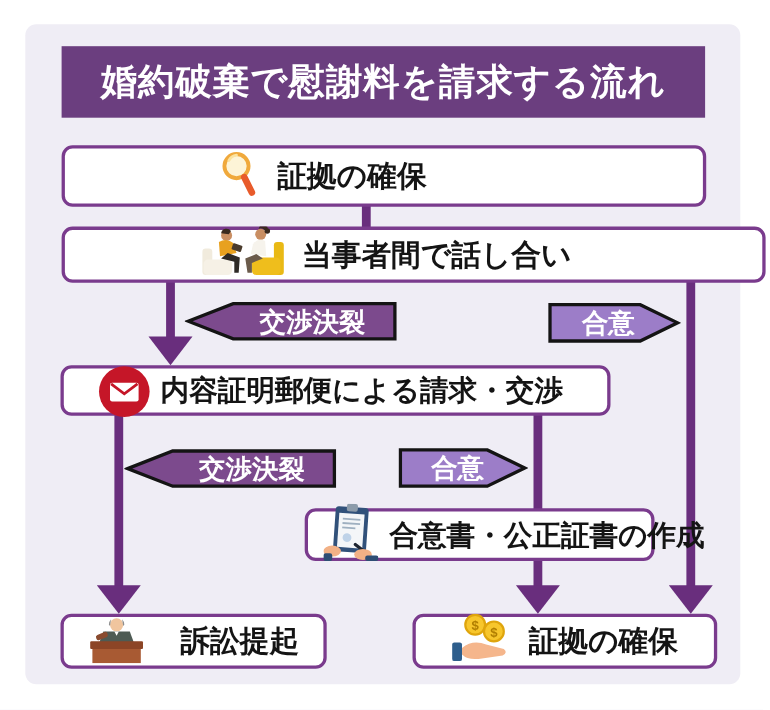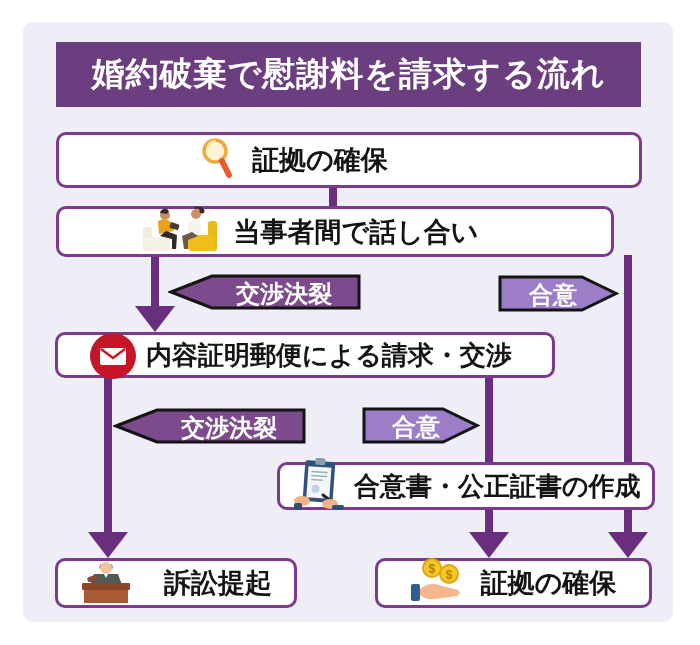--- a/index.html
+++ b/index.html
@@ -14,26 +14,26 @@
           background:var(--canvas-bg);border-radius:10px;}
   #title-bar{position:absolute;left:56px;top:42px;width:585px;height:65px;
           background:var(--title-bg);display:flex;align-items:center;justify-content:center;z-index:2;}
   #title-bar span{color:var(--title-text);font-size:33px;font-weight:bold;letter-spacing:1px;}
   .box{position:absolute;background:#fff;border:3px solid var(--box-border);border-radius:10px;
        display:flex;align-items:center;justify-content:center;z-index:2;
        color:var(--text);font-weight:bold;}
   .box .lbl{font-size:27px;white-space:nowrap;}
   #box-evidence{left:56px;top:132px;width:586px;height:56px;gap:18px;}
   #box-evidence .inner{display:flex;align-items:center;gap:18px;transform:translateX(-55px);}
-  #box-discussion{left:56px;top:206px;width:558px;height:51px;gap:16px;}
+  #box-discussion{left:56px;top:206px;width:640px;height:51px;gap:16px;}
   #box-discussion .inner{display:flex;align-items:center;gap:16px;transform:translateX(-25px);}
   #box-mail{left:55px;top:332px;width:500px;height:46px;justify-content:flex-start;padding-left:88px;}
   #box-mail .lbl{font-size:26px;}
   #box-mail .badge{position:absolute;left:31px;top:-3px;}
-  #box-signing{left:277px;top:462px;width:378px;height:48px;justify-content:flex-start;
+  #box-signing{left:277px;top:462px;width:318px;height:48px;justify-content:flex-start;
                padding-left:14px;gap:10px;}
   #box-signing .lbl{font-size:26px;}
   #box-lawsuit{left:55px;top:558px;width:242px;height:50px;gap:32px;}
   #box-payment{left:375px;top:558px;width:277px;height:50px;gap:16px;}
   .shaft{position:absolute;width:8px;background:var(--connector);z-index:1;}
   .head{position:absolute;width:0;height:0;border-left:20px solid transparent;
         border-right:20px solid transparent;border-top:26px solid var(--connector);z-index:1;}
   #c1{left:329px;top:177px;height:30px;}
   #c2-shaft{left:151px;top:255px;height:53px;}  #c2-head{left:135px;top:306px;}
   #c3-shaft{left:624px;top:255px;height:281px;} #c3-head{left:608px;top:532px;}

